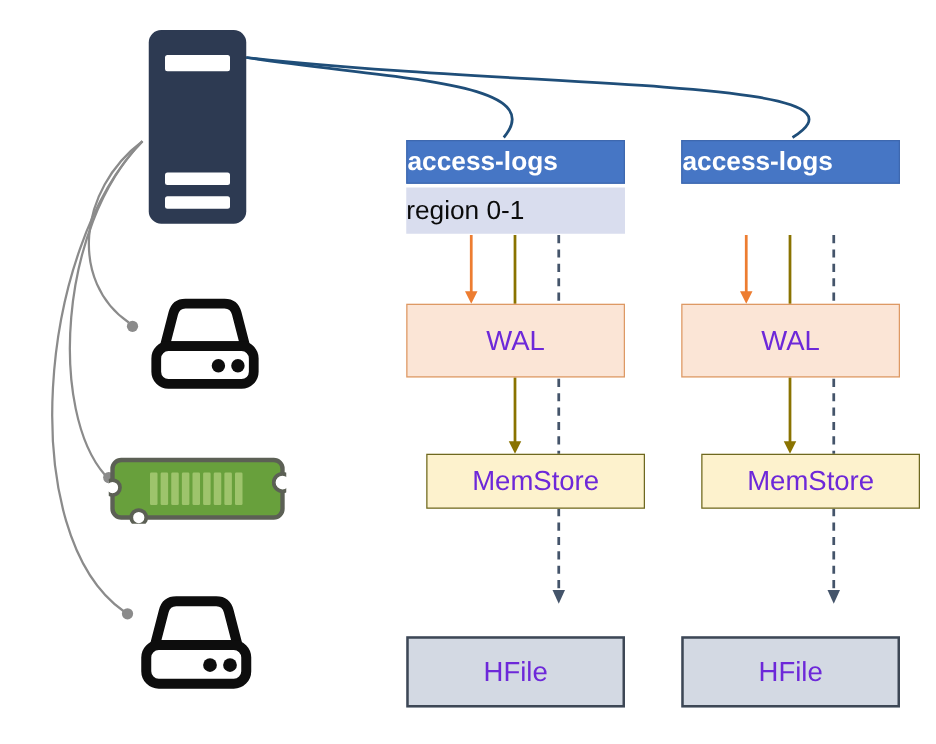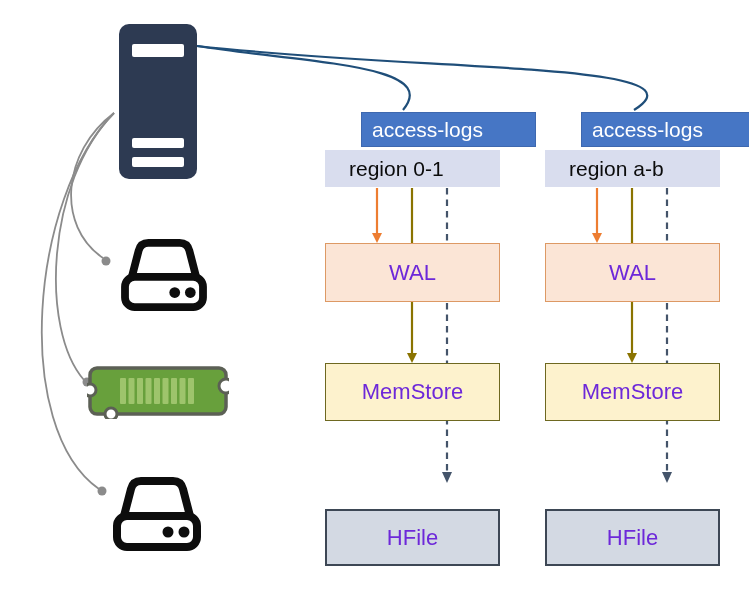--- a/index.html
+++ b/index.html
@@ -23,26 +23,26 @@
   .orange-head{fill:var(--arrow-orange);stroke:none;}
   .olive{stroke:var(--arrow-olive);stroke-width:2.2px;}
   .olive-head{fill:var(--arrow-olive);stroke:none;}
   .dashed{stroke:var(--arrow-dashed);stroke-width:2.2px;stroke-dasharray:6.5 5;}
   .dashed-head{fill:var(--arrow-dashed);stroke:none;}
 
   .box{position:absolute;z-index:2;box-sizing:border-box;display:flex;align-items:center;}
   .col1{left:325px;width:175px;}
   .col2{left:545px;width:175px;}
   .hdr{top:112px;height:35px;background:var(--header-bg);border:1px solid #3e68af;
-       color:#fff;font-weight:normal;font-size:21px;padding-left:10px;margin-left:36px;}
+       color:#fff;font-weight:bold;font-size:21px;padding-left:0;}
   .region{top:150px;height:37px;background:var(--region-bg);color:#0b0b0b;
-       font-size:21px;padding-left:24px;}
+       font-size:21px;padding-left:0;}
   .stage{justify-content:center;font-size:22px;color:#6d28d9;}
   .wal{top:243px;height:59px;background:var(--wal-bg);border:1.5px solid var(--wal-border);}
-  .mem{top:363px;height:58px;background:var(--memstore-bg);border:1.5px solid var(--memstore-border);}
+  .mem{top:363px;height:44px;background:var(--memstore-bg);border:1.5px solid var(--memstore-border);margin-left:16px;}
   .hfile{top:509px;height:57px;background:var(--hfile-bg);border:2px solid var(--hfile-border);}
 
   .server{position:absolute;z-index:2;left:119px;top:24px;width:78px;height:155px;
           background:var(--server-fill);border-radius:10px;}
   .slot{position:absolute;left:13px;width:52px;background:#fff;border-radius:2px;}
   .slot1{top:20px;height:13px;}
   .slot2{top:114px;height:10px;}
   .slot3{top:133px;height:10px;}
   .icon-abs{position:absolute;z-index:2;}
 </style>
@@ -114,18 +114,17 @@
     <circle cx="72" cy="58" r="5.5" fill="#0d0d0d"></circle>
   </svg>
 
   <div class="box col1 hdr">access-logs</div>
   <div class="box col1 region">region 0-1</div>
   <div class="box col1 stage wal">WAL</div>
   <div class="box col1 stage mem">MemStore</div>
   <div class="box col1 stage hfile">HFile</div>
 
   <div class="box col2 hdr">access-logs</div>
-  <div class="box col2 region">region a-b</div>
   <div class="box col2 stage wal">WAL</div>
   <div class="box col2 stage mem">MemStore</div>
   <div class="box col2 stage hfile">HFile</div>
 
 </div>
 
 </body></html>

